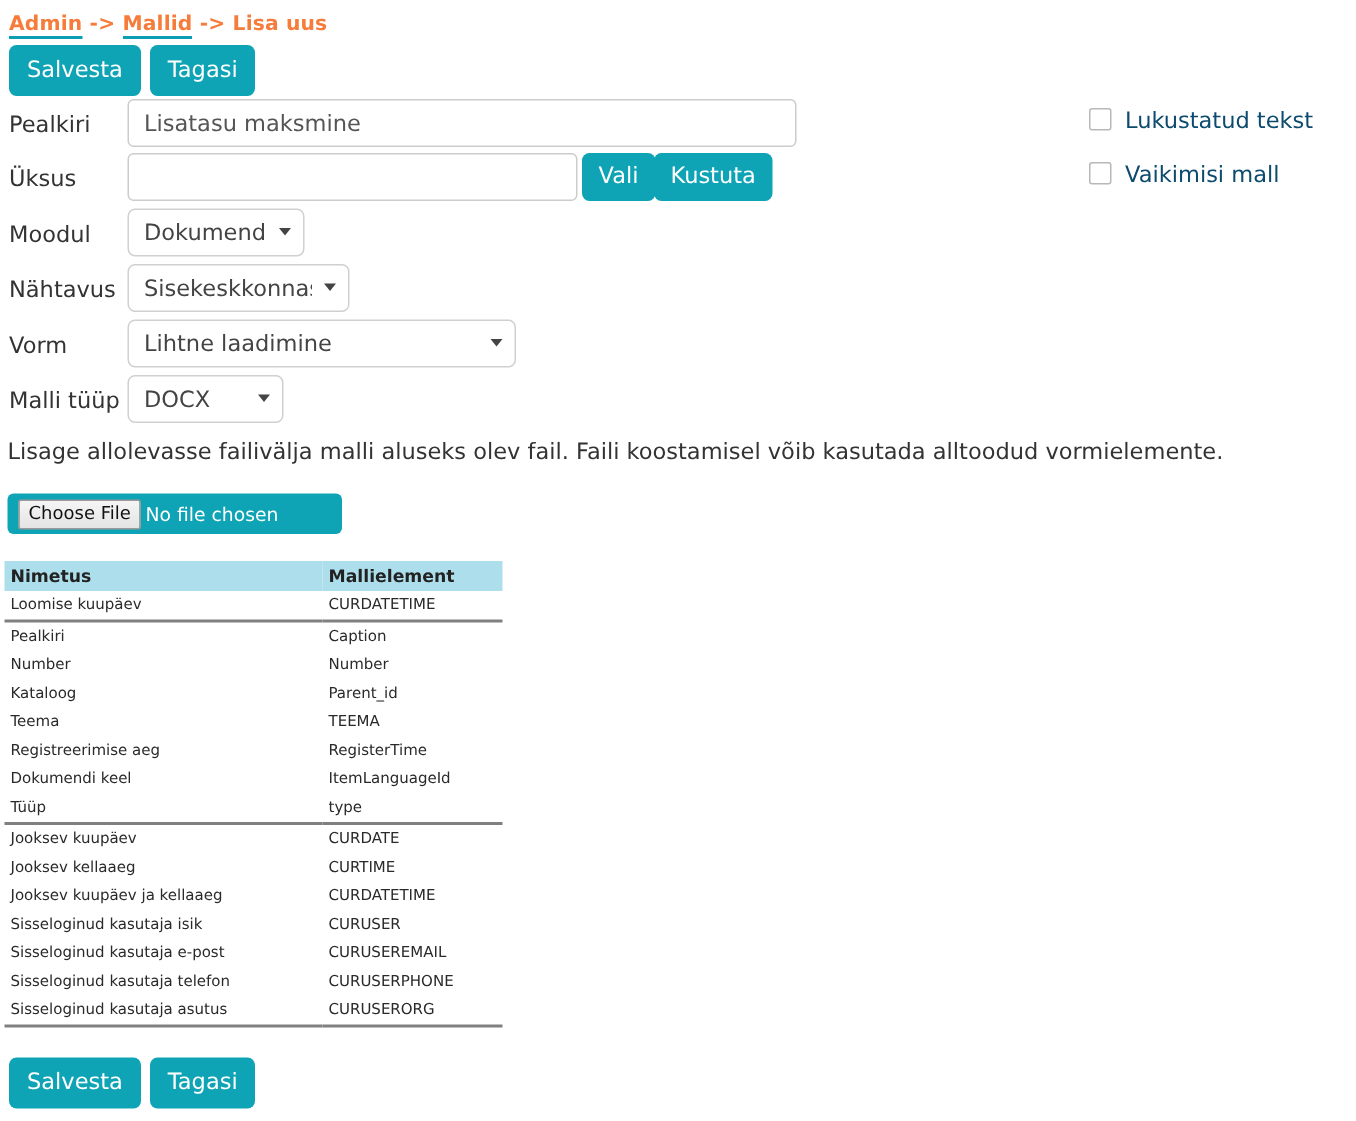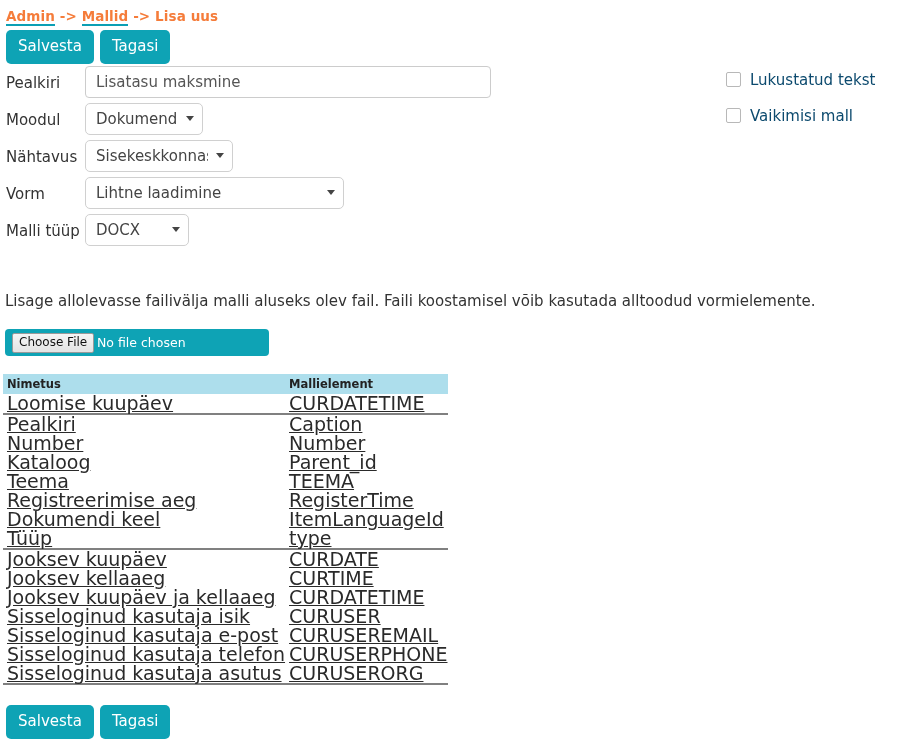--- a/index.html
+++ b/index.html
@@ -179,21 +179,21 @@
     font-size: 15px;
     color: #333333;
     white-space: nowrap;
   }
 
   
   .fileblock {
     position: absolute;
     left: 5px;
     top: 329px;
-    width: 264px;
+    width: 223px;
     height: 27px;
     background: #0ea3b5;
     border-radius: 4px;
   }
   .file-choose {
     position: absolute;
     left: 7px;
     top: 4px;
     background: linear-gradient(#f5f5f5, #e4e4e4);
     border: 1px solid #9a9a9a;
@@ -231,22 +231,21 @@
     font-weight: bold;
     text-align: left;
     padding: 3px 0 3px 4px;
     white-space: nowrap;
     margin-top: 45px;
   }
   .tbl td {
     padding: 0px 0 0px 4px;
     line-height: 19px;
     white-space: nowrap;
-    font-size: 19px;
-    text-decoration: underline;
+    font-size: 10px;
   }
   .tbl col.c1 { width: 212px; }
   .tbl col.c2 { width: 120px; }
   .tbl tr.grp-end td {
     border-bottom: 2px solid #808080;
   }
   .tbl tr.last td {
     border-bottom: 2px solid #808080;
   }
 </style>
@@ -258,23 +257,29 @@
 </div>
 
 <div class="btn-row-top">
   <button class="btn">Salvesta</button><button class="btn">Tagasi</button>
 </div>
 
 <div class="form">
 
   <div class="frow">
     <span class="flabel">Pealkiri</span>
-    <input class="finput" style="width: 406px;" type="text" value="Lisatasu maksmine">
-  </div>
-
+    <input class="finput" style="width: 446px;" type="text" value="Lisatasu maksmine">
+  </div>
+
+  <div class="frow" style="margin-top:2px;">
+    <span class="flabel">Üksus</span>
+    <input class="finput" style="width: 300px;" type="text" value="">
+    <button class="btn inline-btn" style="left:388px;">Vali</button>
+    <button class="btn inline-btn" style="left:436px;">Kustuta</button>
+  </div>
 
   <div class="frow" style="margin-top:3px;">
     <span class="flabel">Moodul</span>
     <div class="selwrap">
       <select class="fselect" style="width:118px;">
         <option>Dokumendid</option>
       </select>
       <span class="caret"></span>
     </div>
   </div>

